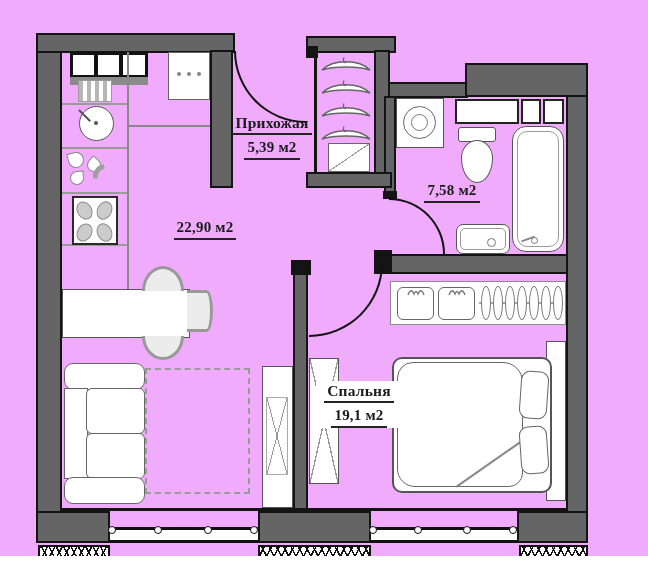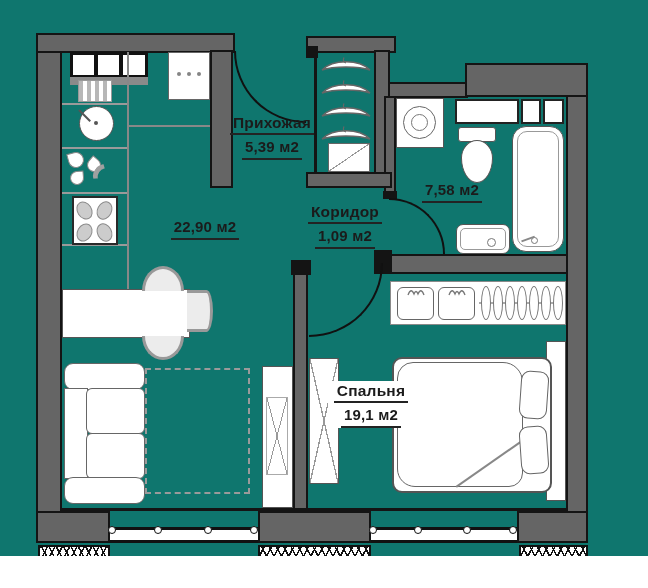--- a/index.html
+++ b/index.html
@@ -1,17 +1,17 @@
 <!DOCTYPE html>
 <html><head>
 <meta charset="utf-8">
 <style>
   html,body{margin:0;padding:0;background:#fff;}
-  .plan{position:relative;width:648px;height:556px;background:#0f766e;overflow:hidden;
-        font-family:Liberation Sans, sans-serif;}
+  .plan{position:relative;width:648px;height:556px;background:#f0abfc;overflow:hidden;
+        font-family:Liberation Serif, serif;}
   .el{position:absolute;box-sizing:border-box;}
   
   .wall{background:#656565;border:2.5px solid #141414;}
   .black{background:#141414;}
   .thin{background:#888;}
   
   .hatch{border:2px solid #111;background-color:#fff;background-image:
      repeating-linear-gradient(62deg, transparent 0 5px, #111 5px 6.5px),
      repeating-linear-gradient(-62deg, transparent 0 5px, #111 5px 6.5px);}
   
@@ -197,25 +197,21 @@
     <span style="position:absolute;left:126px;top:67px;width:28px;height:48px;border:1.5px solid #666;border-radius:9px;box-sizing:border-box;background:#fff;transform:rotate(-4deg)"></span>
   </div>
 
   <div class="room-label" style="left:220px;top:113px;width:104px">
     <span class="rl-name">Прихожая</span>
     <span class="rl-area">5,39 м2</span>
   </div>
   <div class="room-label" style="left:138px;top:215px;width:134px">
     <span class="rl-area">22,90 м2</span>
   </div>
-  <div class="room-label" style="left:303px;top:202px;width:84px">
-    <span class="rl-name">Коридор</span>
-    <span class="rl-area">1,09 м2</span>
-  </div>
   <div class="room-label" style="left:408px;top:178px;width:88px">
     <span class="rl-area">7,58 м2</span>
   </div>
-  <div class="room-label bglabel" style="left:328px;top:381px;width:86px">
+  <div class="room-label bglabel" style="left:316px;top:381px;width:86px">
     <span class="rl-name">Спальня</span>
     <span class="rl-area">19,1 м2</span>
   </div>
 
 </div>
 
 </body></html>

